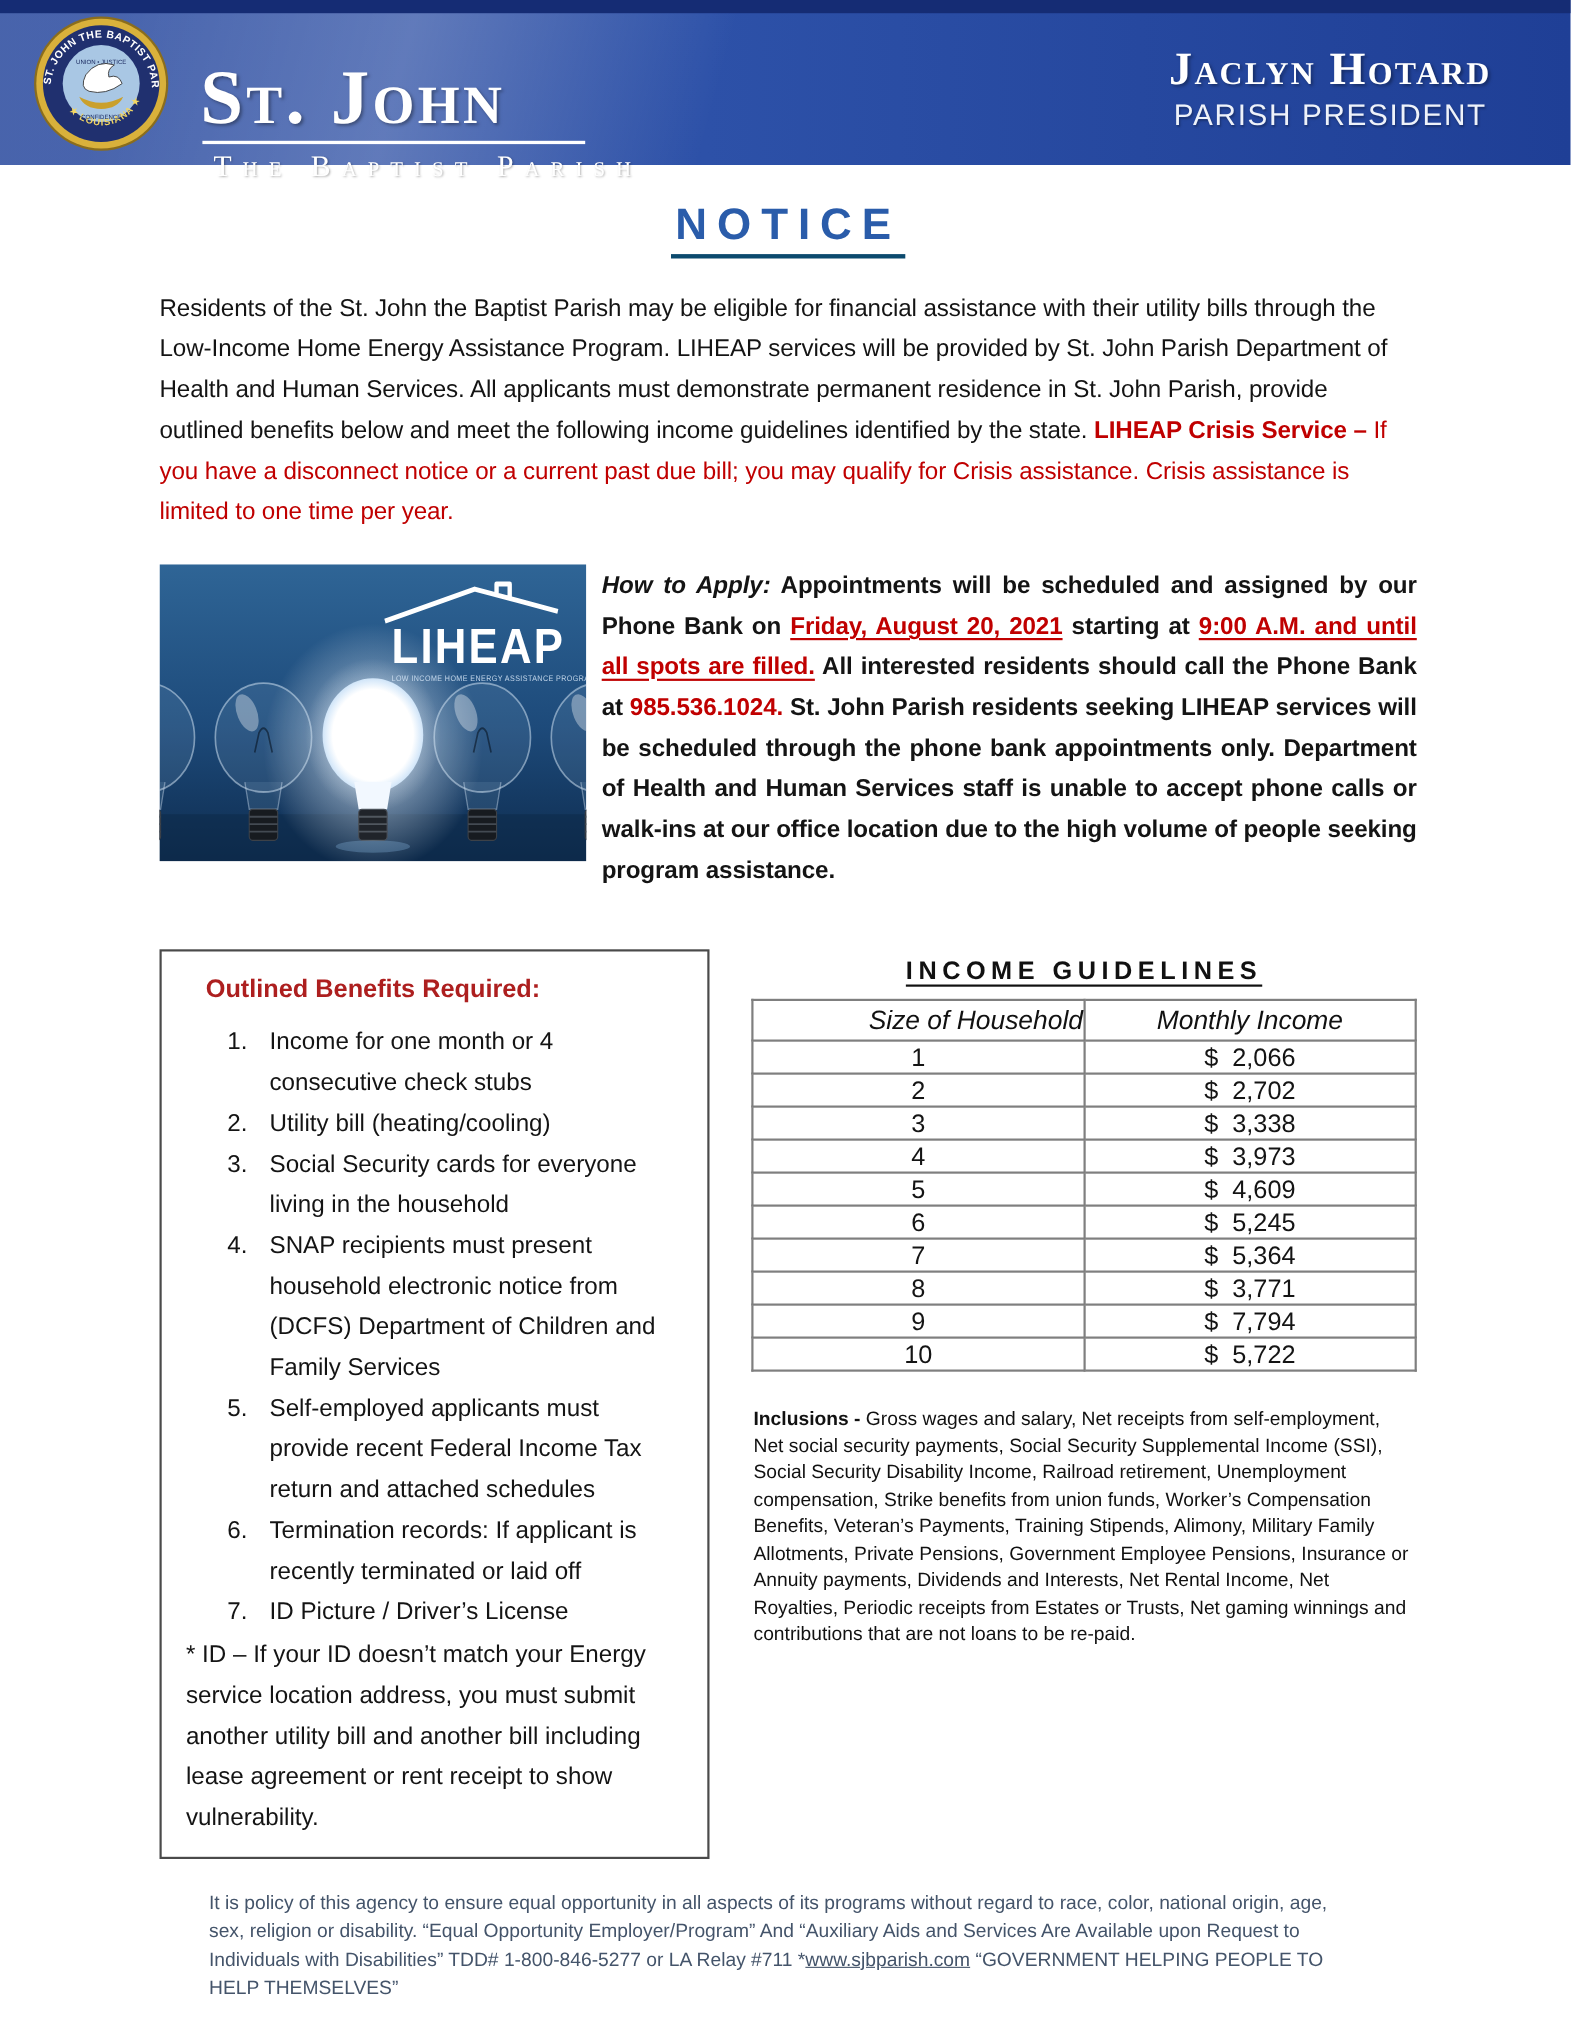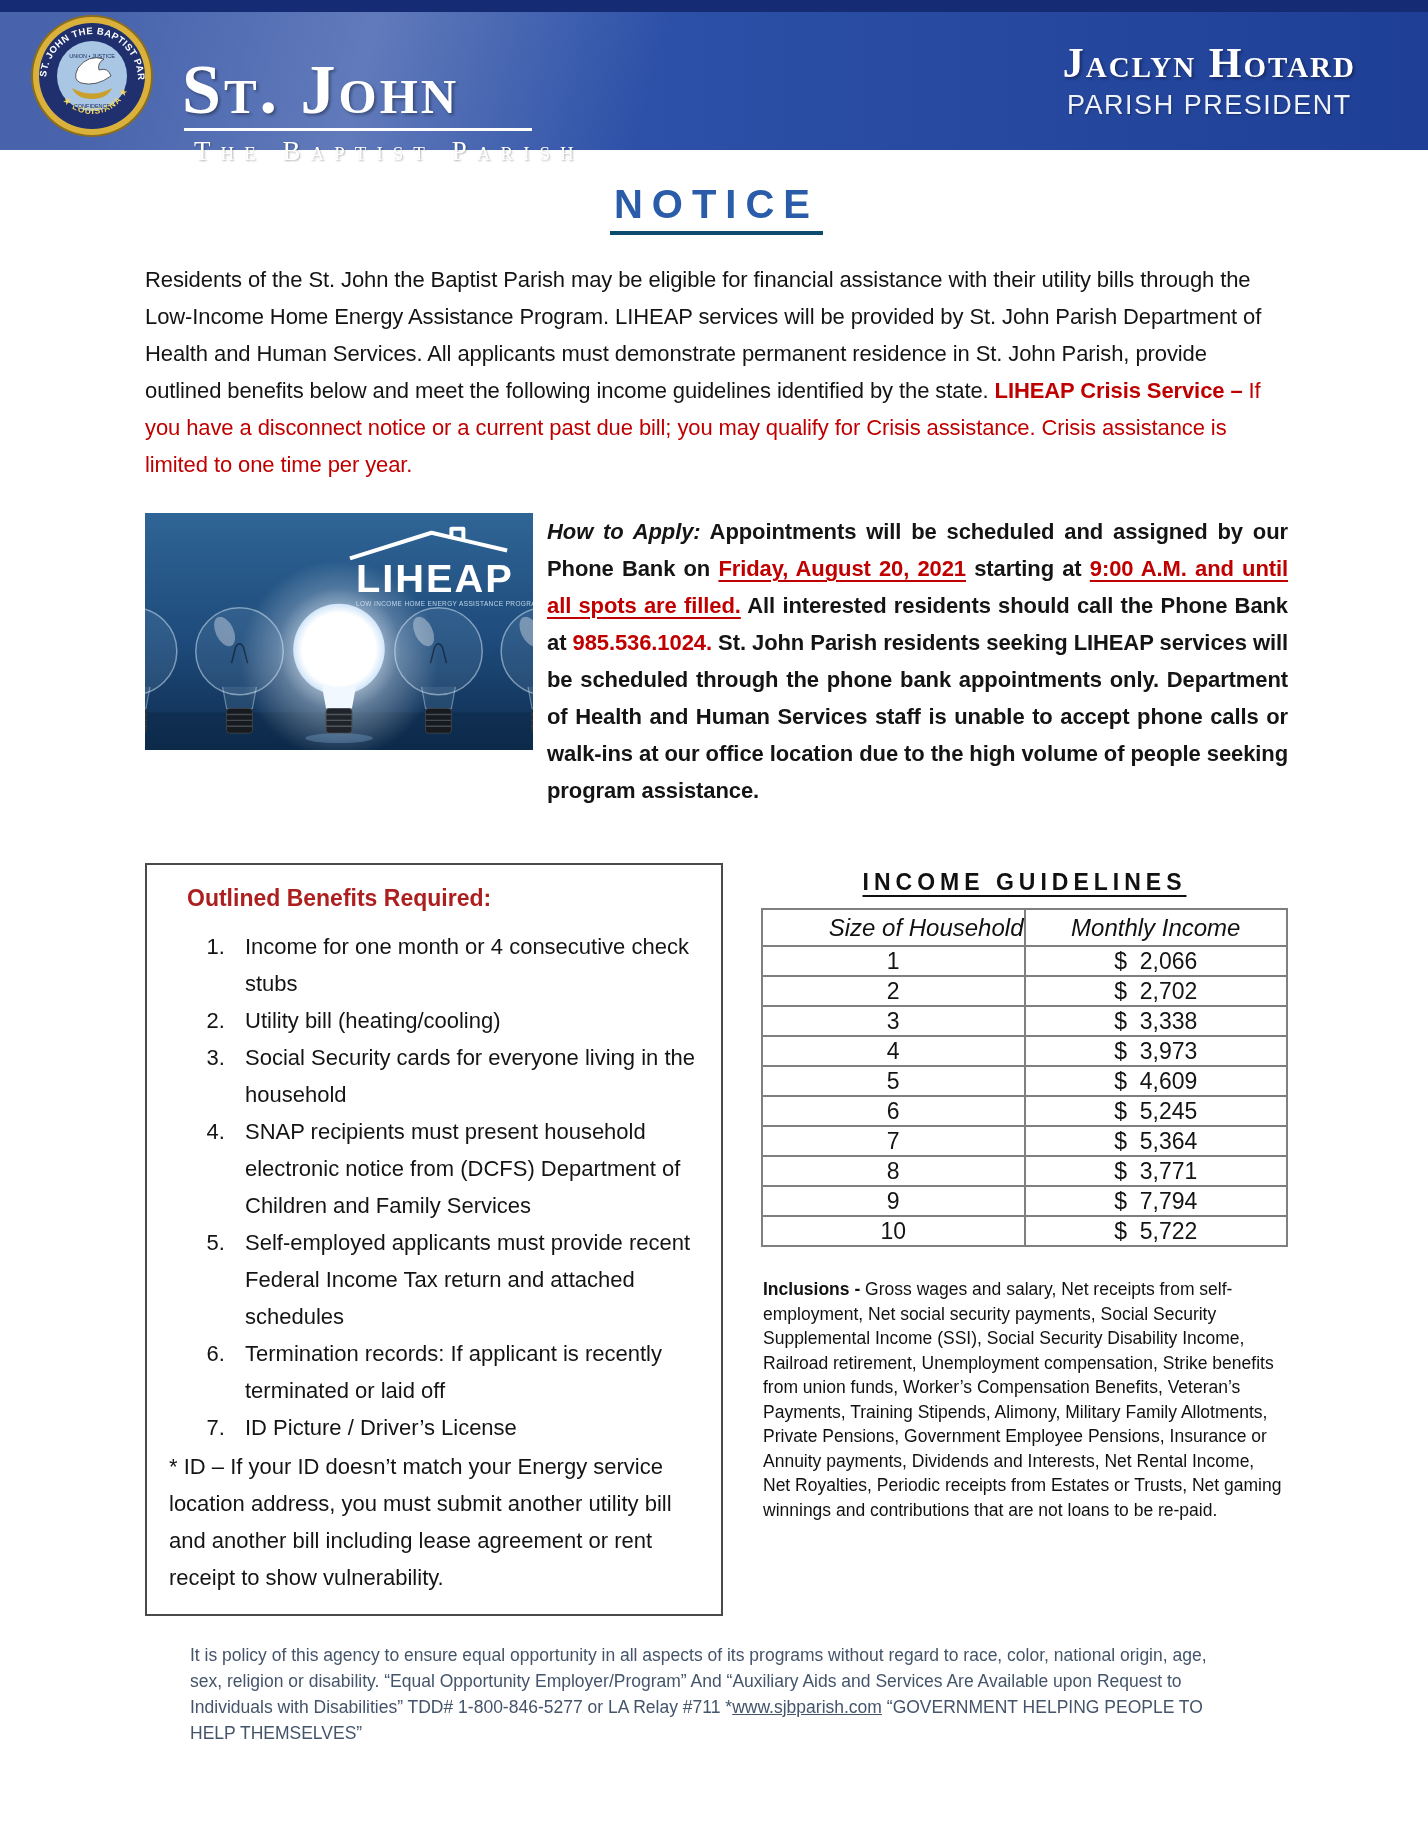--- a/index.html
+++ b/index.html
@@ -32,28 +32,28 @@
   .notice-title span { display:inline-block; color:#2a5caa; font-size:40px; font-weight:bold;
     letter-spacing:9px; border-bottom:4px solid #0c4a6e; padding:0 4px 4px 4px; }
   .notice-subtitle { text-align:center; margin-top:16px; font-size:25px; font-weight:bold; color:#111; }
 
   .intro { margin-top:26px; font-size:22px; line-height:37px; color:#141414; letter-spacing:-0.1px; }
   .red { color:#c00000; }
   .bold { font-weight:bold; }
   .ru { color:#c00000; font-weight:bold; text-decoration:underline; text-decoration-thickness:2px; text-underline-offset:4px; }
 
   .apply-row { display:flex; gap:14px; margin-top:30px; align-items:flex-start; }
-  .liheap-img { flex:none; width:388px; height:237px; }
+  .liheap-img { flex:none; width:388px; height:270px; }
   .liheap-img svg { width:100%; height:100%; display:block; }
   .apply-text { flex:1; font-size:22px; line-height:37px; font-weight:bold; color:#141414;
     text-align:justify; letter-spacing:-0.1px; }
   .apply-label { font-style:italic; }
 
   .two-col { display:flex; gap:38px; margin-top:54px; align-items:flex-start; }
-  .benefits-box { width:578px; border:2px solid #4a4a4a; padding:16px 22px 18px 22px; }
+  .benefits-box { width:500px; border:2px solid #4a4a4a; padding:16px 22px 18px 22px; }
   .benefits-heading { color:#ad1f1f; font-size:23px; font-weight:bold; margin:4px 0 16px 18px; }
   .benefits-list { list-style-position:outside; padding-left:62px; font-size:22px; line-height:37px; color:#141414; }
   .benefits-list li { padding-left:14px; }
   .benefits-note { margin-top:2px; font-size:22px; line-height:37px; color:#141414; }
 
   .income-col { flex:1; }
   .income-heading { text-align:center; margin:6px 0 12px 0; }
   .income-heading span { font-size:23px; font-weight:bold; letter-spacing:5px; color:#111;
     text-decoration:underline; text-decoration-thickness:2px; text-underline-offset:5px; }
   table.income { width:100%; border-collapse:collapse; }

